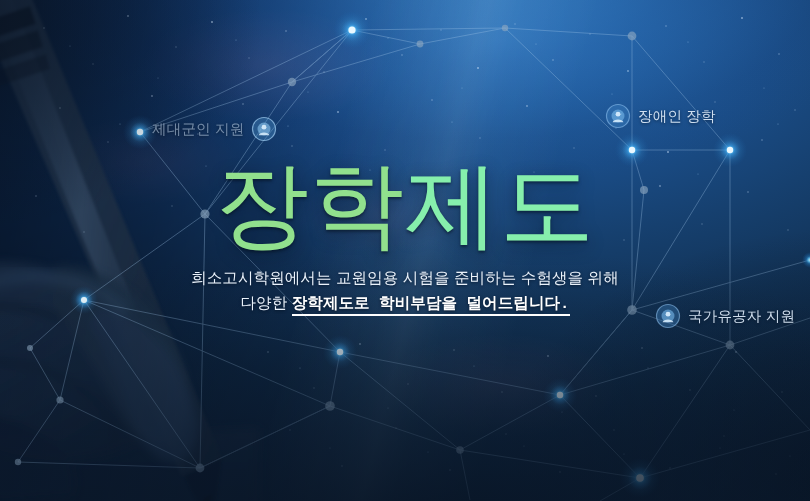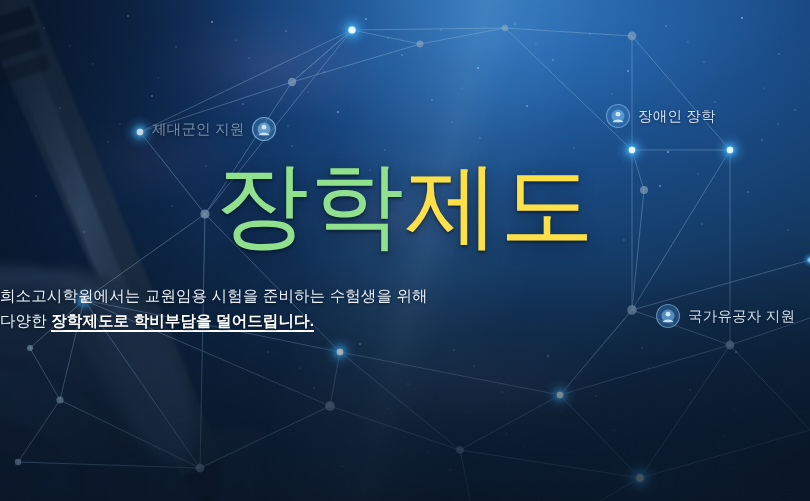--- a/index.html
+++ b/index.html
@@ -109,41 +109,42 @@
   }
   .title-txt {
     font-size: 94px;
     font-weight: 400;
     letter-spacing: 1px;
     text-shadow:
        0 2px 3px rgba(4,14,28,.55),
        0 5px 18px rgba(4,14,28,.45);
   }
   #title-green { color: #91e08d; }
-  #title-white { color: #fde047; }
+  #title-white { color: #86efac; }
 
   #subtitle-wrap {
     left: 0;
     right: 0;
-    top: 283px;
-    text-align: left;
+    top: 265px;
+    text-align: center;
     line-height: 1.62;
     white-space: nowrap;
   }
   .sub-line {
     font-size: 15.5px;
     color: #eaf2fb;
     letter-spacing: .1px;
     text-shadow: 0 1px 3px rgba(5,16,32,.75);
   }
   .sub-strong {
     font-weight: bold;
     color: #ffffff;
     border-bottom: 2px solid #ffffff;
     padding-bottom: 1px;
+    font-family: Liberation Mono, monospace;
   }
 
   
   .node-label {
     display: flex;
     align-items: center;
     gap: 7px;
     font-size: 14.5px;
     letter-spacing: .2px;
     white-space: nowrap;

